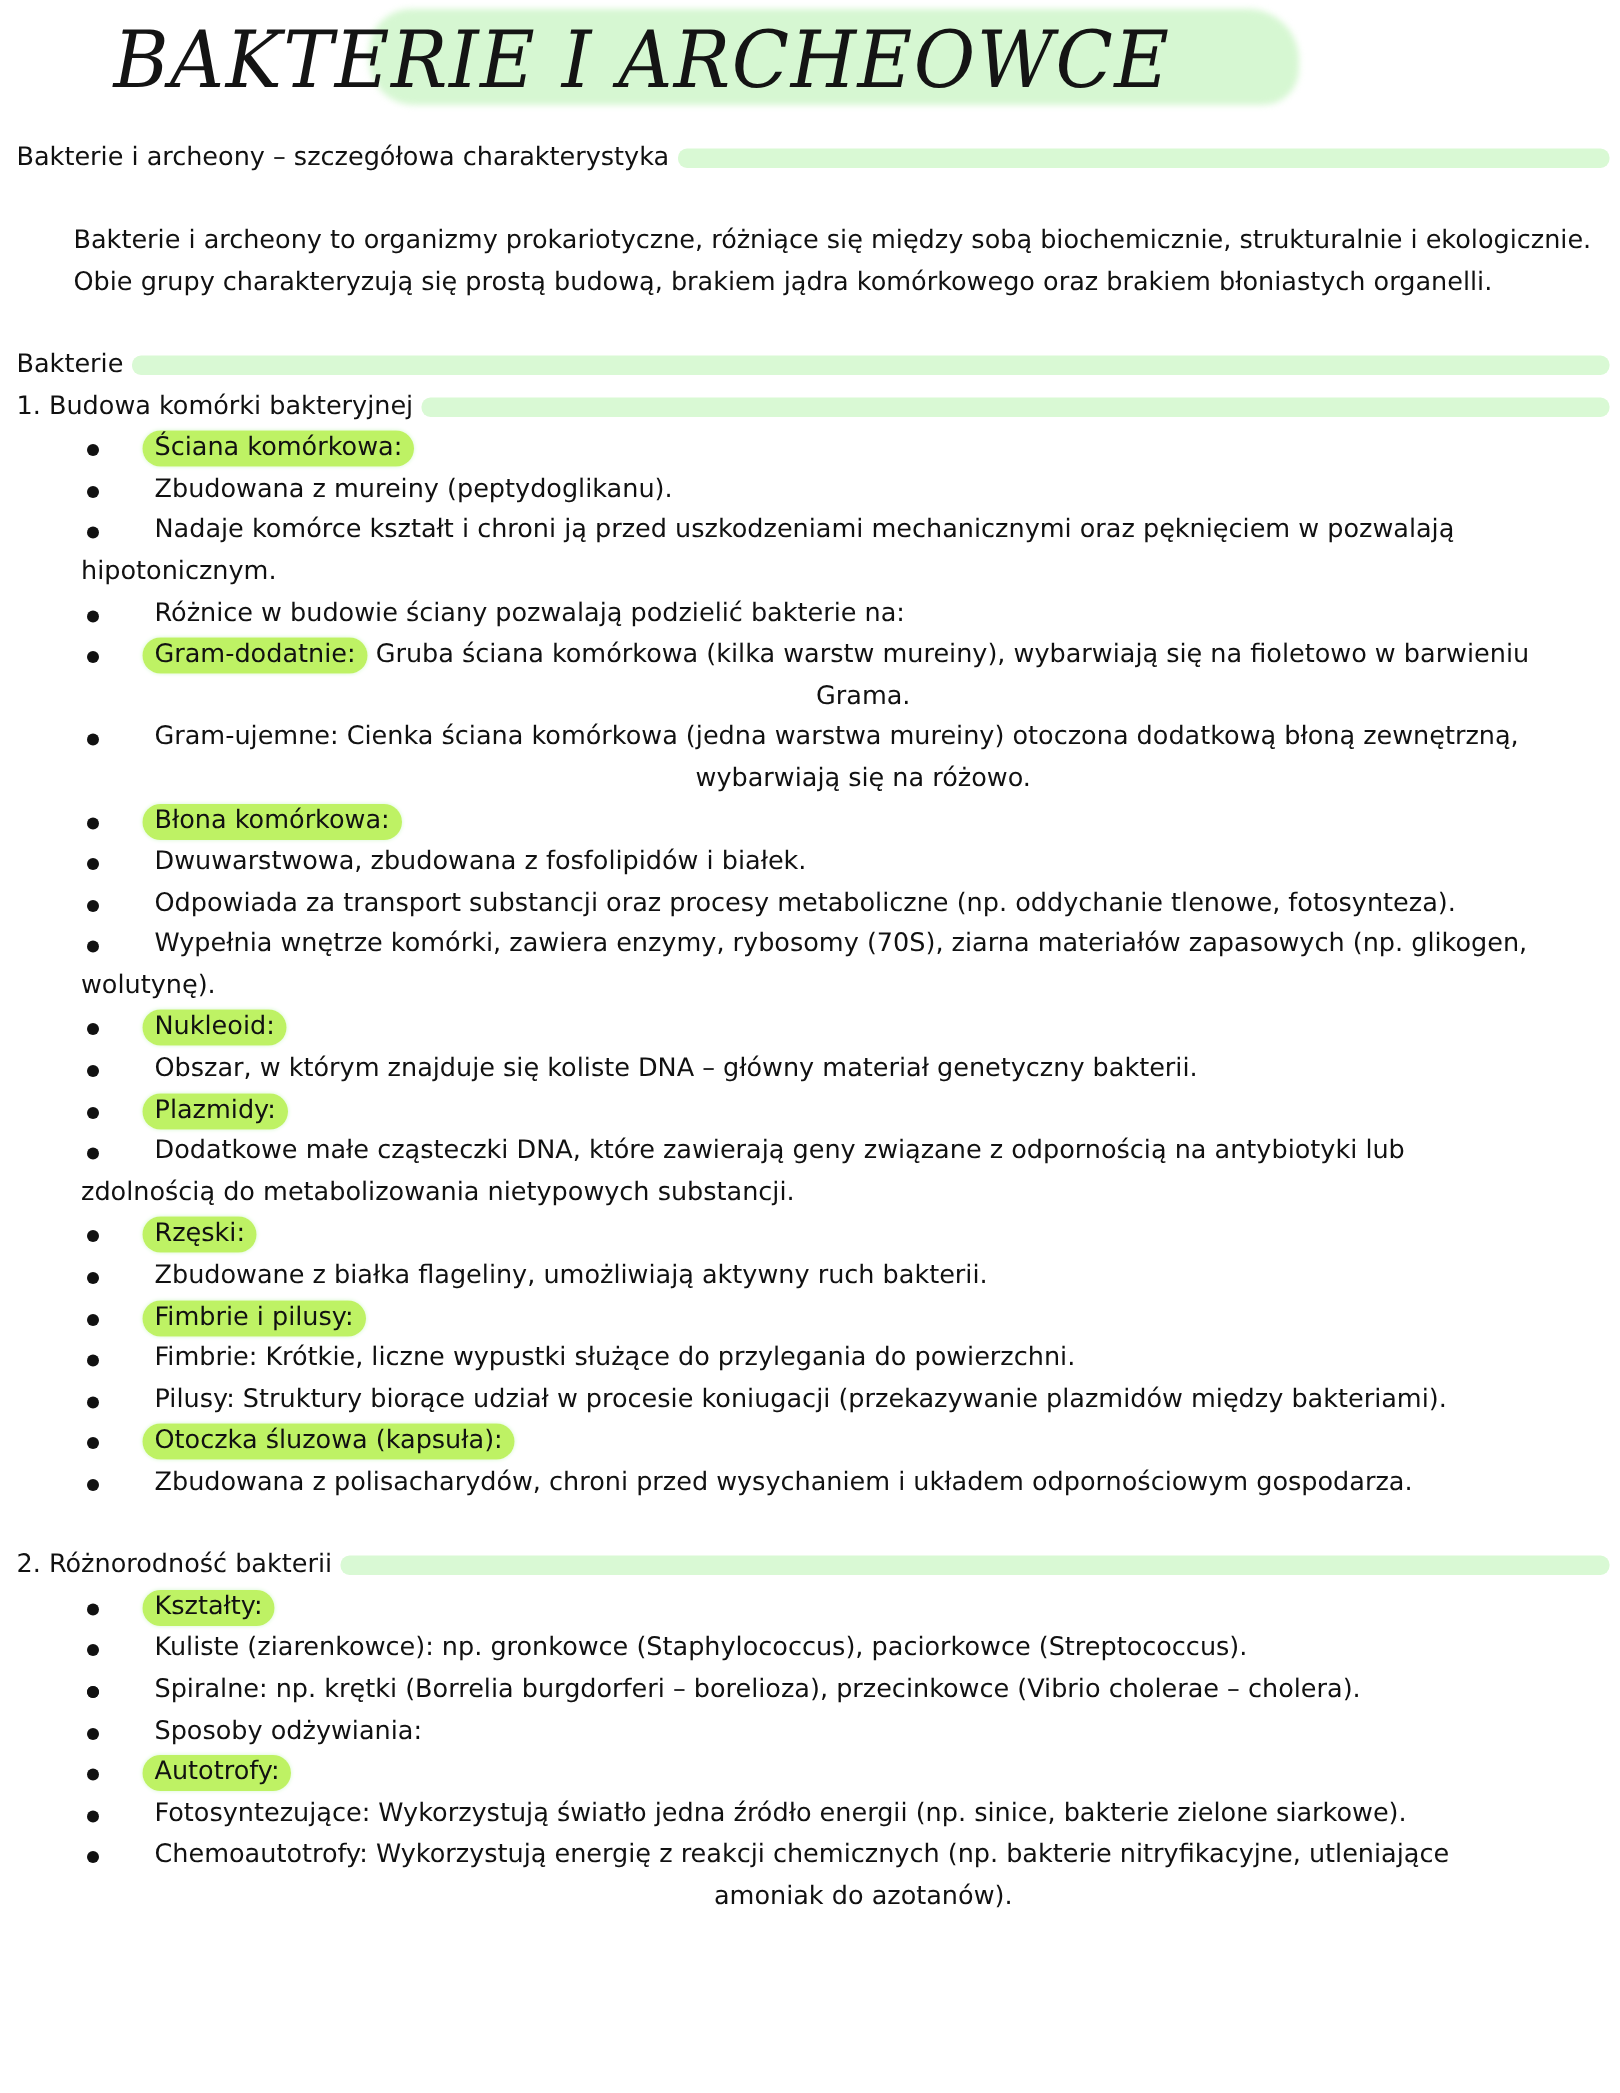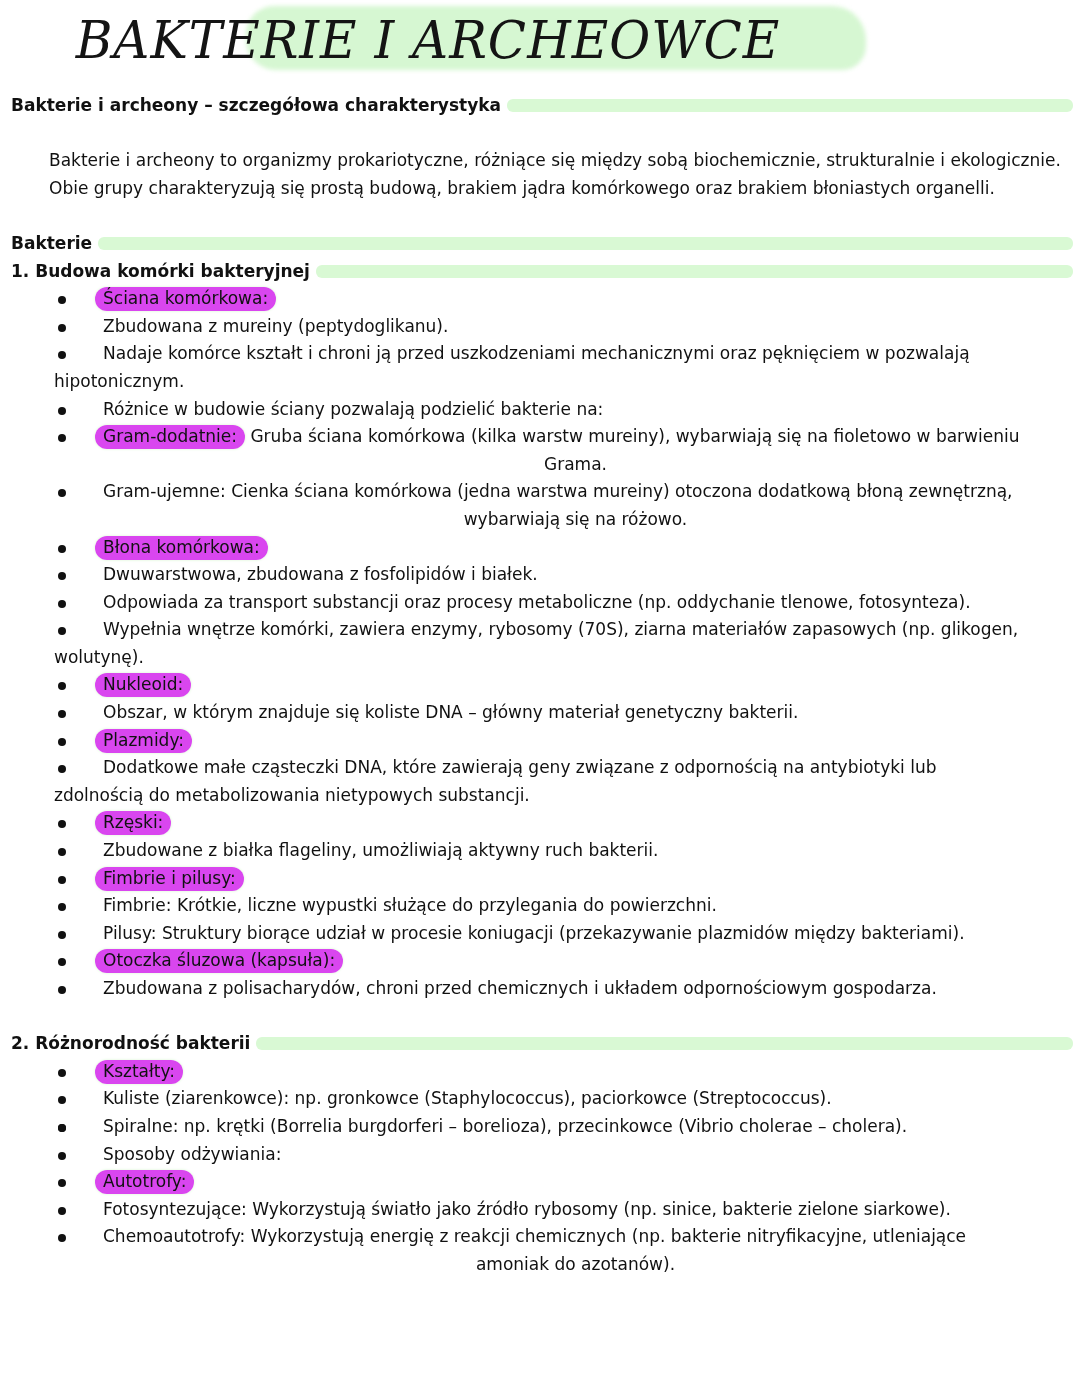--- a/index.html
+++ b/index.html
@@ -16,29 +16,29 @@
       background: #d6f7d2; border-radius: 28px 34px 24px 30px;
       filter: blur(2px);
     }
     .title {
       position: relative; font-family: "DejaVu Serif", serif; font-size: 50px;
       letter-spacing: 1px; color: #141414; font-weight: normal; transform: scaleY(1.05);
       font-style: italic; line-height: 1;
     }
     .doc { position: absolute; left: 11px; top: 92px; width: 1060px; font-size: 17px; line-height: 27.6px; }
     .line { position: relative; white-space: nowrap; height: 27.6px; }
-    .heading { display: flex; align-items: center; font-weight: bold; }
+    .heading { display: flex; align-items: center; }
     .heading .bar { flex: 1; height: 13px; background: #d9f9d4; border-radius: 6px; margin-left: 6px; margin-right: -2px; }
     .para { white-space: normal; width: 1040px; height: auto; margin-left: 38px; }
     .gap { height: 27.6px; }
     .bullet { position: relative; padding-left: 92px; white-space: normal; height: auto; }
     .bullet .dot { position: absolute; left: 47px; top: 11px; width: 8px; height: 8px; border-radius: 50%; background: #111; }
     .bullet .cont { display: block; margin-left: -49px; }
     .bullet .cont-b { display: block; margin-left: -23px; text-align: center; }
-    .hl { background: #d946ef; border-radius: 12px; padding: 1px 8px 3px 8px; margin-left: -8px; box-shadow: 0 0 3px #d6f7d0; }
+    .hl { background: #bef264; border-radius: 12px; padding: 1px 8px 3px 8px; margin-left: -8px; box-shadow: 0 0 3px #d6f7d0; }
   </style>
 </head>
 <body>
 
 <div class="title-wrap">
   <div class="title-bg"></div>
   <h1 class="title">BAKTERIE I ARCHEOWCE</h1>
 </div>
 
 <div class="doc">
@@ -71,30 +71,30 @@
       <div class="line bullet"><span class="dot"></span><span class="hl">Nukleoid:</span></div>
       <div class="line bullet"><span class="dot"></span><span>Obszar, w którym znajduje się koliste DNA – główny materiał genetyczny bakterii.</span></div>
       <div class="line bullet"><span class="dot"></span><span class="hl">Plazmidy:</span></div>
       <div class="line bullet"><span class="dot"></span><span>Dodatkowe małe cząsteczki DNA, które zawierają geny związane z odpornością na antybiotyki lub</span><span class="cont">zdolnością do metabolizowania nietypowych substancji.</span></div>
       <div class="line bullet"><span class="dot"></span><span class="hl">Rzęski:</span></div>
       <div class="line bullet"><span class="dot"></span><span>Zbudowane z białka flageliny, umożliwiają aktywny ruch bakterii.</span></div>
       <div class="line bullet"><span class="dot"></span><span class="hl">Fimbrie i pilusy:</span></div>
       <div class="line bullet"><span class="dot"></span><span>Fimbrie: Krótkie, liczne wypustki służące do przylegania do powierzchni.</span></div>
       <div class="line bullet"><span class="dot"></span><span>Pilusy: Struktury biorące udział w procesie koniugacji (przekazywanie plazmidów między bakteriami).</span></div>
       <div class="line bullet"><span class="dot"></span><span class="hl">Otoczka śluzowa (kapsuła):</span></div>
-      <div class="line bullet"><span class="dot"></span><span>Zbudowana z polisacharydów, chroni przed chemicznych i układem odpornościowym gospodarza.</span></div>
+      <div class="line bullet"><span class="dot"></span><span>Zbudowana z polisacharydów, chroni przed wysychaniem i układem odpornościowym gospodarza.</span></div>
     </div>
   <div class="gap"></div>
   <div class="line heading">
     <span>2. Różnorodność bakterii</span>
     <span class="bar"></span>
   </div>
   <div id="list2">
       <div class="line bullet"><span class="dot"></span><span class="hl">Kształty:</span></div>
       <div class="line bullet"><span class="dot"></span><span>Kuliste (ziarenkowce): np. gronkowce (Staphylococcus), paciorkowce (Streptococcus).</span></div>
       <div class="line bullet"><span class="dot"></span></div>
       <div class="line bullet"><span class="dot"></span><span>Spiralne: np. krętki (Borrelia burgdorferi – borelioza), przecinkowce (Vibrio cholerae – cholera).</span></div>
       <div class="line bullet"><span class="dot"></span><span>Sposoby odżywiania:</span></div>
       <div class="line bullet"><span class="dot"></span><span class="hl">Autotrofy:</span></div>
-      <div class="line bullet"><span class="dot"></span><span>Fotosyntezujące: Wykorzystują światło jako źródło rybosomy (np. sinice, bakterie zielone siarkowe).</span></div>
+      <div class="line bullet"><span class="dot"></span><span>Fotosyntezujące: Wykorzystują światło jedna źródło energii (np. sinice, bakterie zielone siarkowe).</span></div>
       <div class="line bullet"><span class="dot"></span><span>Chemoautotrofy: Wykorzystują energię z reakcji chemicznych (np. bakterie nitryfikacyjne, utleniające</span><span class="cont-b">amoniak do azotanów).</span></div>
     </div>
 </div>
 
 </body></html>

